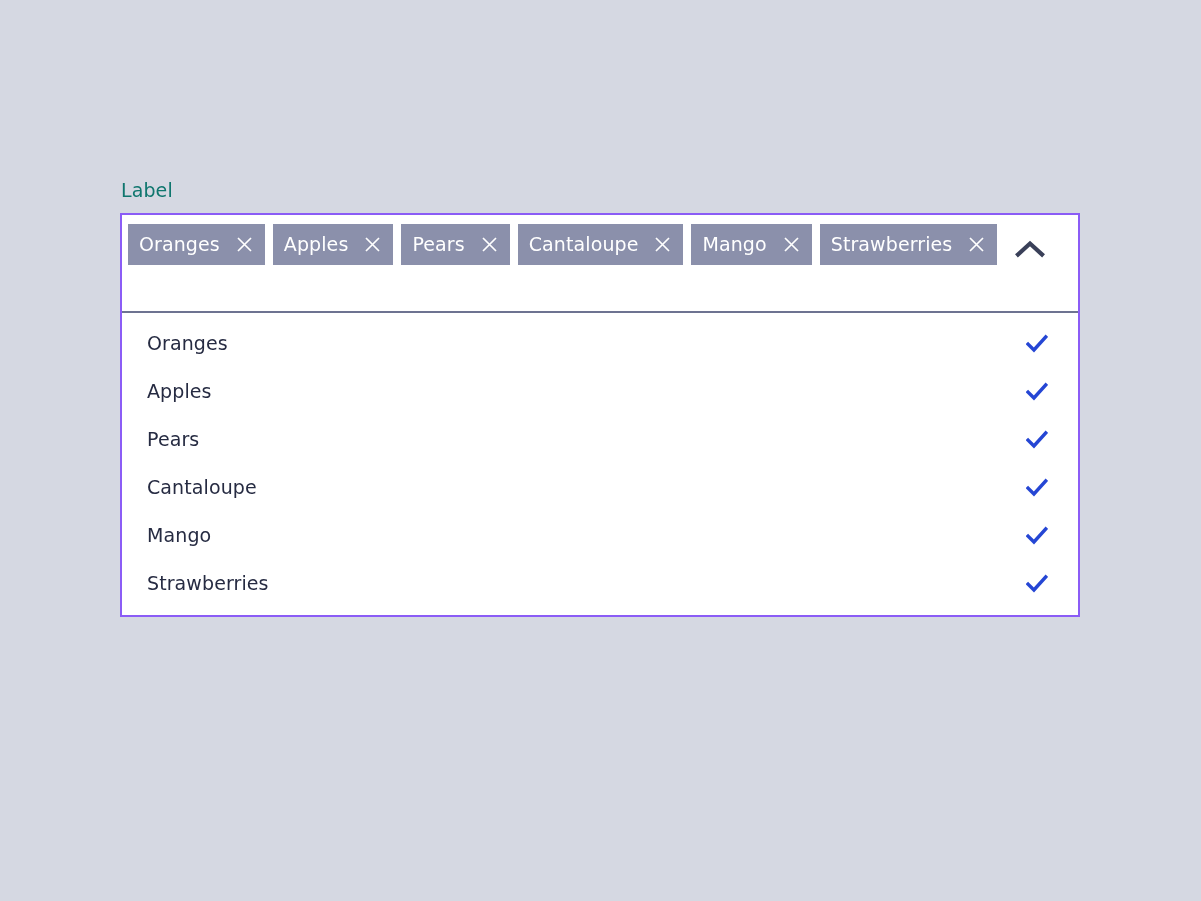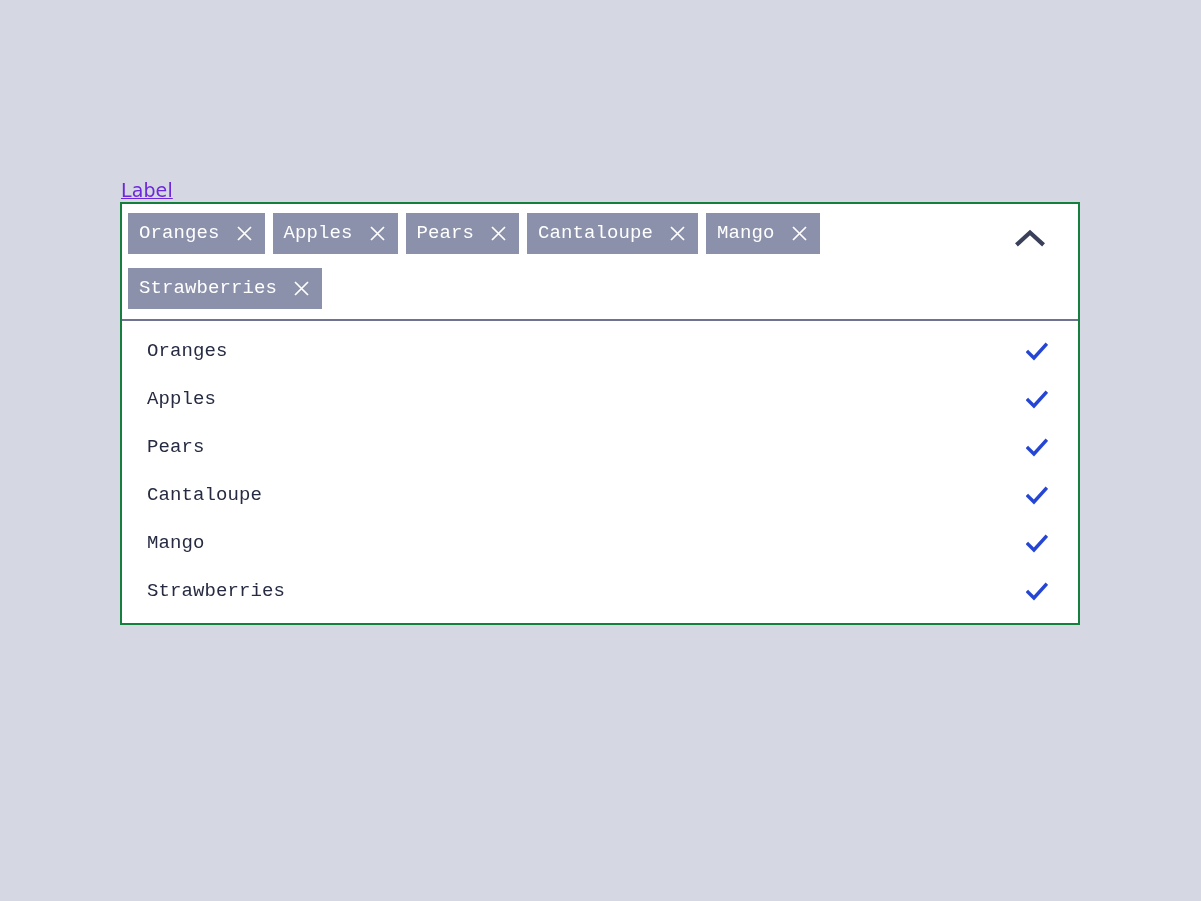--- a/index.html
+++ b/index.html
@@ -25,33 +25,32 @@
   .field-group {
     position: absolute;
     left: 120px;
     top: 178px;
     width: 960px;
   }
 
   .field-label {
     font-size: 19px;
     line-height: 24px;
-    color: #6d28d9;
+    color: #0f766e;
     letter-spacing: 0.1px;
+    margin-bottom: 11px;
     padding-left: 1px;
-    text-decoration: underline;
   }
 
   
   .combobox {
-    border: 2px solid #15803d;
+    border: 2px solid #8b5cf6;
     background: #ffffff;
     box-sizing: border-box;
     width: 960px;
-    font-family: Liberation Mono, monospace;
   }
 
   
   .control {
     position: relative;
     display: flex;
     align-items: flex-start;
     padding: 8px 8px 10px 6px;
     min-height: 96px;
     box-sizing: border-box;

